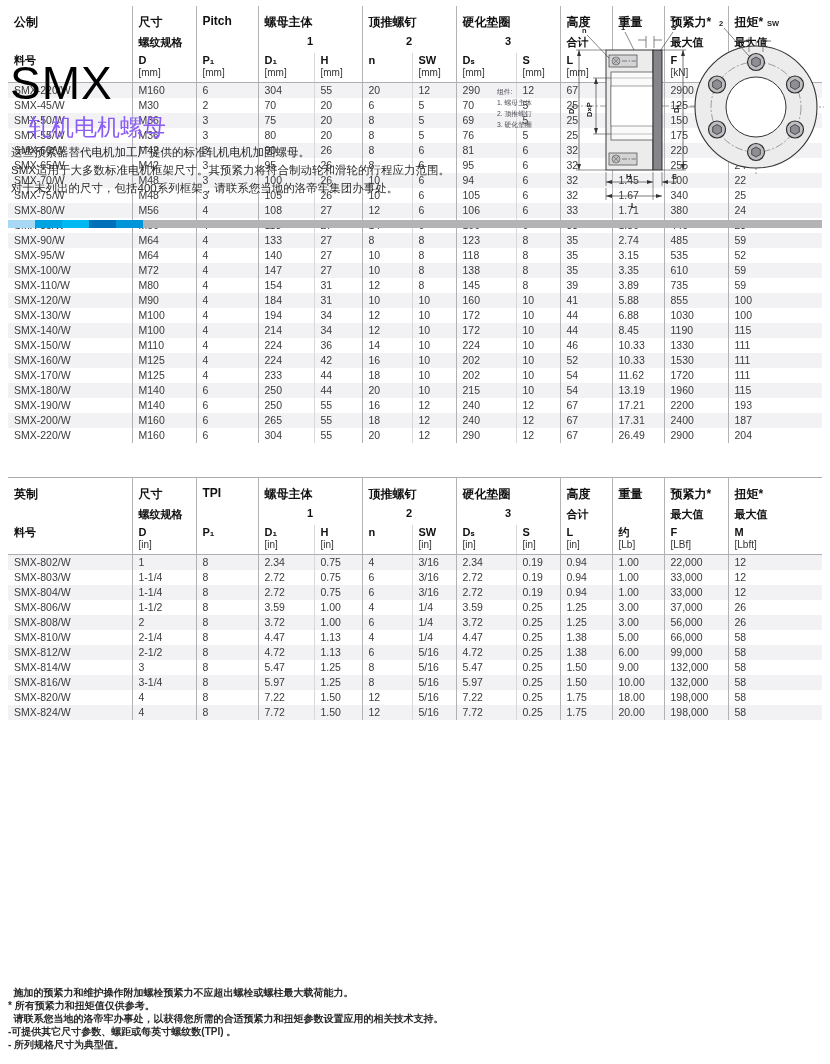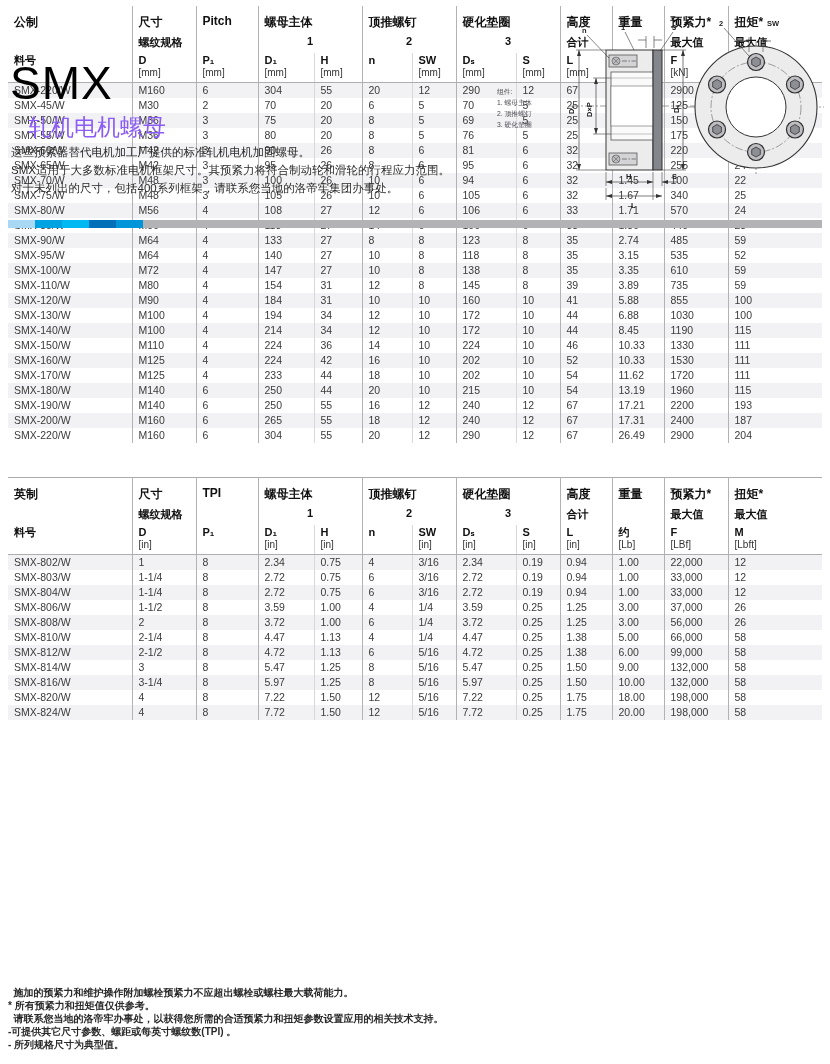--- a/index.html
+++ b/index.html
@@ -397,21 +397,21 @@
         <td class="bl">M56</td>
         <td class="bl">4</td>
         <td class="bl">108</td>
         <td class="bli">27</td>
         <td class="bl">12</td>
         <td class="bli">6</td>
         <td class="bl">106</td>
         <td class="bli">6</td>
         <td class="bl">33</td>
         <td class="bl">1.71</td>
-        <td class="bl">570</td>
+        <td class="bl">380</td>
         <td class="bl">24</td>
       </tr>
       <tr>
         <td class="">SMX-85/W</td>
         <td class="bl">M56</td>
         <td class="bl">4</td>
         <td class="bl">113</td>
         <td class="bli">27</td>
         <td class="bl">14</td>
         <td class="bli">6</td>

